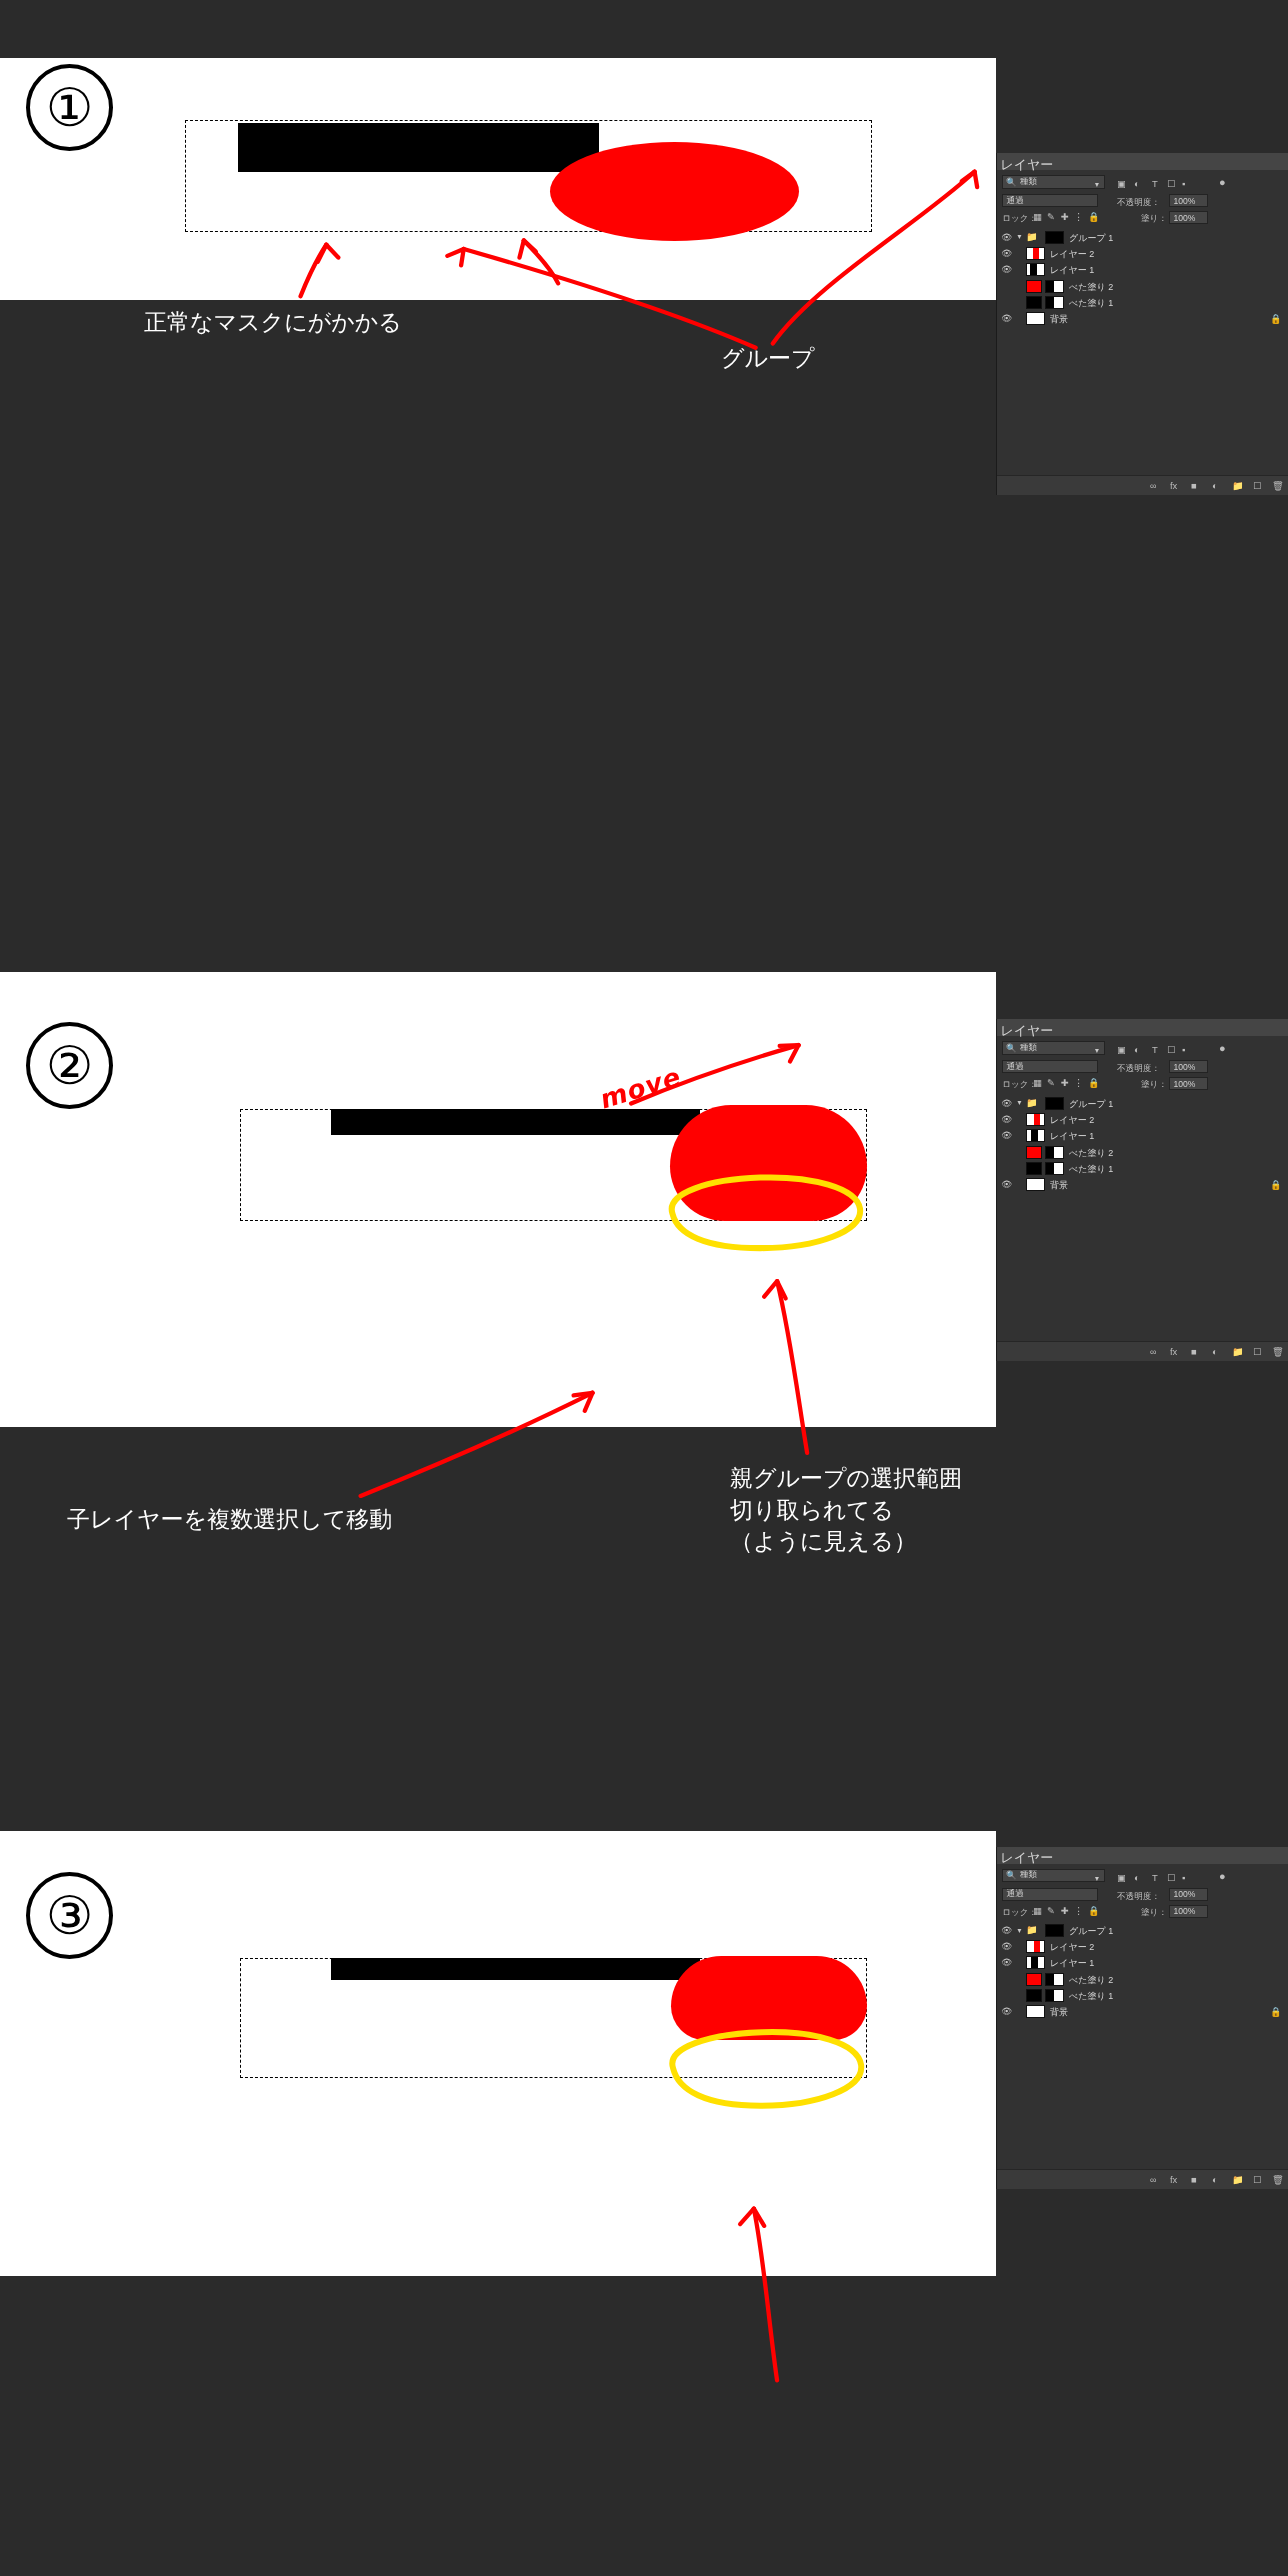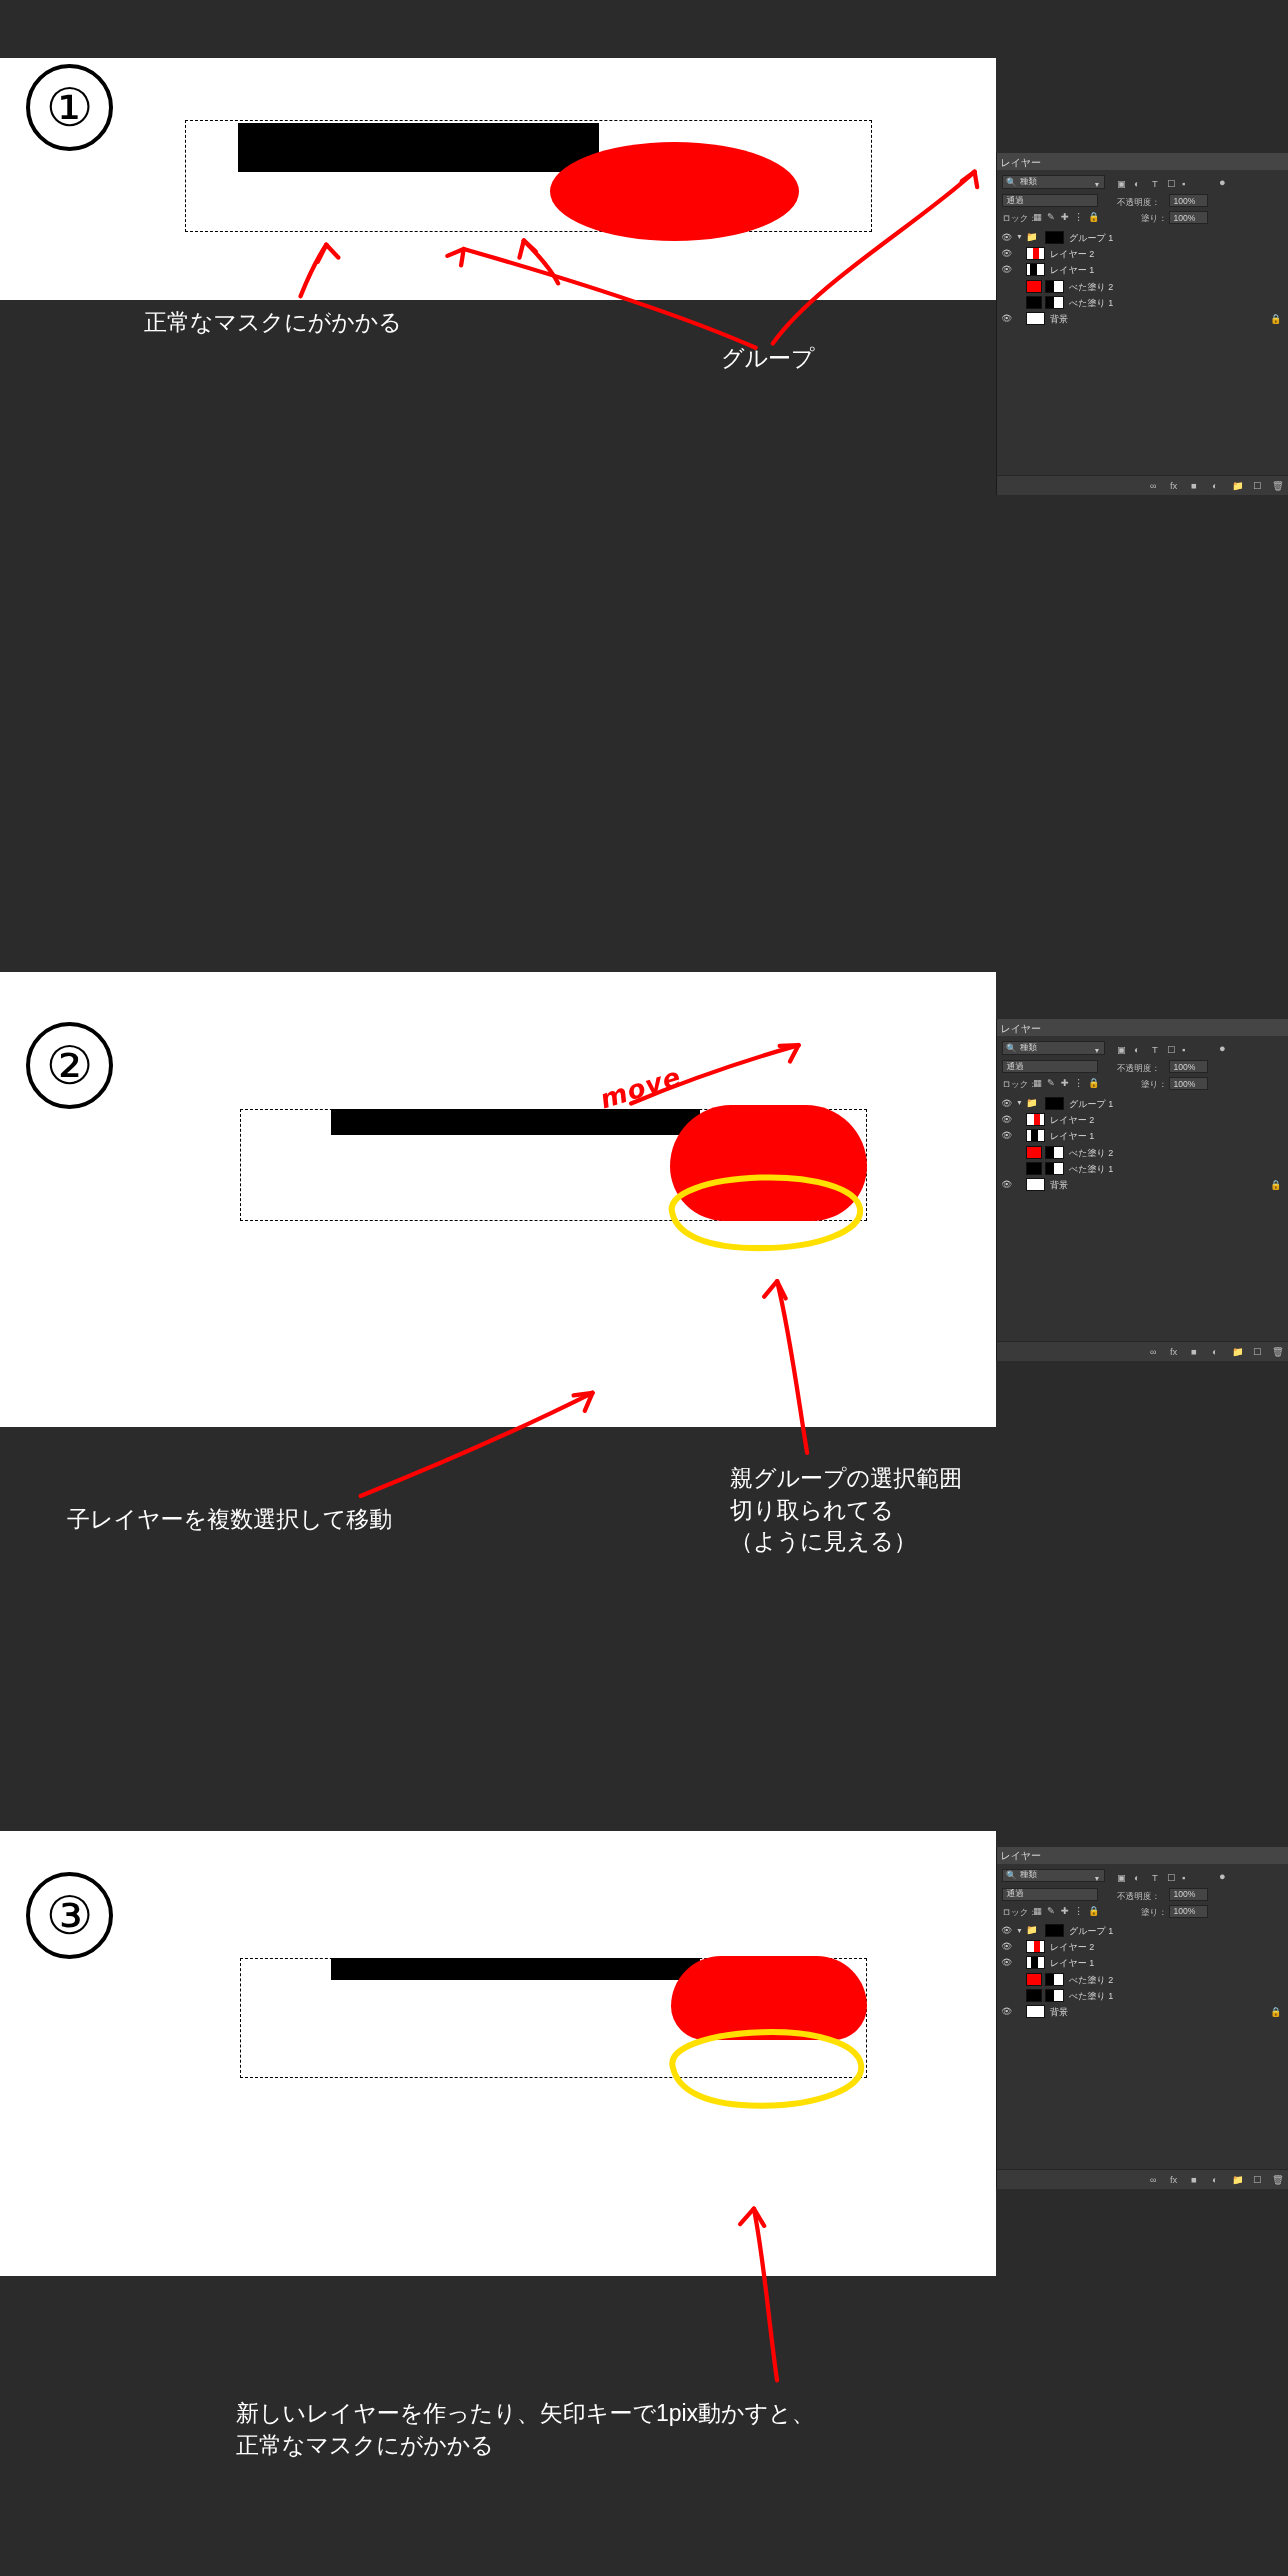--- a/index.html
+++ b/index.html
@@ -22,21 +22,21 @@
   .redrect{position:absolute;background:#ff0000;}
 
   
   .anno{position:absolute;color:#ffffff;font-size:23px;line-height:1.38;white-space:pre;}
 
   
   .yellowmark{position:absolute;}
 
   
   .ps-tabbar{position:absolute;left:0;top:0;right:0;height:17px;background:#454545;}
-  .ps-tabbar .tab{position:absolute;left:3.4px;top:2.6px;font-size:10px;color:#d4d4d4;}
+  .ps-tabbar .tab{position:absolute;left:3.4px;top:2.6px;font-size:13px;color:#d4d4d4;}
   .ps-row{position:absolute;left:0;right:0;height:16.3px;color:#c8c8c8;font-size:9.4px;}
   .ps-field{position:absolute;background:#454545;border:0.9px solid #232323;box-sizing:border-box;
             color:#d0d0d0;font-size:8.6px;display:flex;align-items:center;padding-left:3.4px;}
   .ps-lbl{position:absolute;color:#c0c0c0;font-size:8.6px;white-space:nowrap;}
   .ps-eye{position:absolute;width:10.3px;height:10.3px;}
   .ps-thumb{position:absolute;border:0.9px solid #111;box-sizing:border-box;background:#fff;}
   .ps-name{position:absolute;color:#d6d6d6;font-size:9px;white-space:nowrap;}
   .ps-sel{position:absolute;background:#4a4a4a;}
   .ps-bottombar{position:absolute;left:0;right:0;height:19px;background:#3a3a3a;border-top:0.9px solid #262626;}
   .ps-ico{position:absolute;color:#bdbdbd;font-size:9.4px;}
@@ -379,22 +379,20 @@
       <span class="ps-ico" style="left:153px;top:4.3px;">∞</span>
       <span class="ps-ico" style="left:173px;top:4.3px;">fx</span>
       <span class="ps-ico" style="left:194px;top:4.3px;">■</span>
       <span class="ps-ico" style="left:215px;top:4.3px;">◐</span>
       <span class="ps-ico" style="left:235px;top:4.3px;">📁</span>
       <span class="ps-ico" style="left:256px;top:4.3px;">☐</span>
       <span class="ps-ico" style="left:275px;top:4.3px;">🗑</span>
     </div>
   </div>
 
-  <div class="anno" style="left:236px;top:567px;">新しいレイヤーを作ったり、矢印キーで1pix動かすと、
-正常なマスクにがかかる</div>
 
   <svg class="arrows" width="1288" height="745" viewBox="0 0 1500 868">
     <g stroke="#ff0000" stroke-width="5" fill="none" stroke-linecap="round">
       <path d="M905,640 C895,570 890,500 878,440"></path>
       <path d="M878,440 L862,458"></path>
         <path d="M878,440 L890,460"></path>
     </g>
   </svg>
 </div>
 

